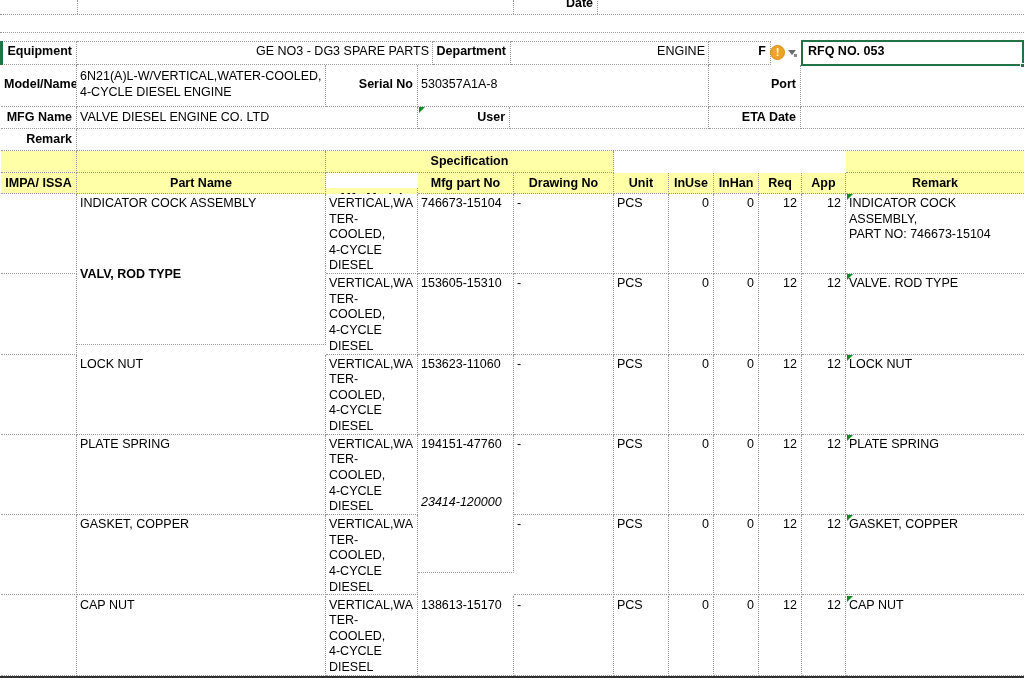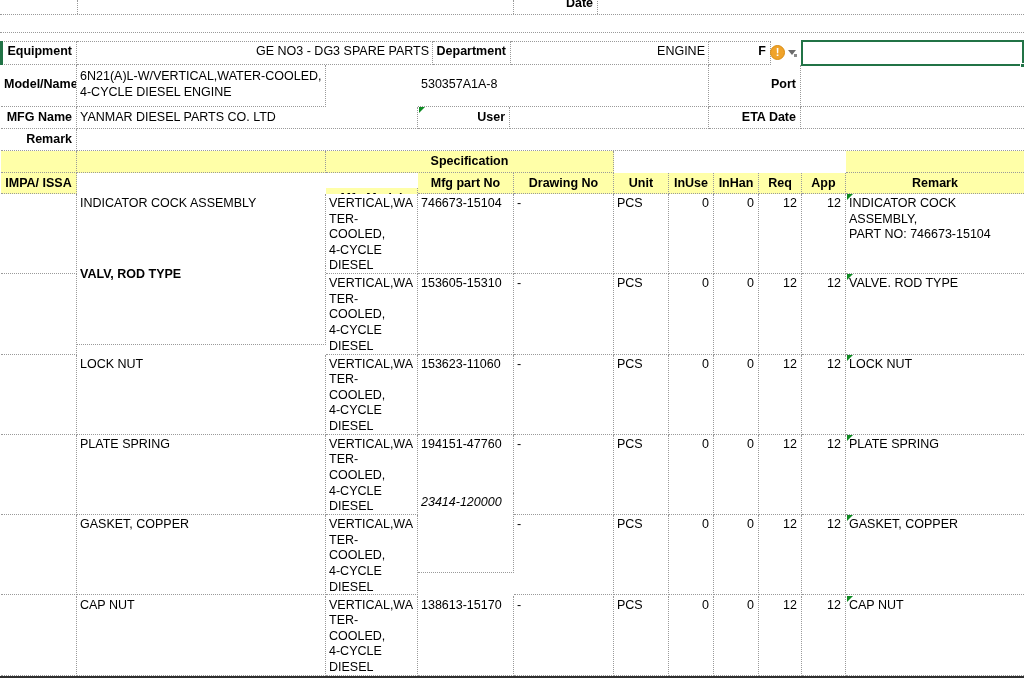--- a/index.html
+++ b/index.html
@@ -125,47 +125,50 @@
   <div class="cell lbl bd-t bd-b bd-r" style="left:709px; top:41px; width:62px; height:24px;">F</div>
 
   <div class="warn-wrap" style="left:770px; top:45px;">
     <div class="warn-icon">!</div>
     <div style="position:relative;">
       <div class="warn-caret"></div>
       <div class="warn-dot"></div>
     </div>
   </div>
 
+  <div class="cell val bold" style="left:803px; top:41px; width:221px; height:24px; padding-left:5px; padding-top:3px;">RFQ NO. 053</div>
   <div class="sel-box" style="left:801px; top:40px; width:223px; height:26px;"></div>
   <div class="sel-handle" style="left:1020px; top:63px;"></div>
 
   <div class="cell lbl bd-b bd-r" style="left:1px; top:65px; width:76px; height:42px; padding-top:12px;">Model/Name</div>
   <div class="cell val bd-b bd-r" style="left:77px; top:65px; width:249px; height:42px; padding-top:4px;">6N21(A)L-W/VERTICAL,WATER-COOLED,
 4-CYCLE DIESEL ENGINE</div>
+  <div class="cell lbl bd-b bd-r" style="left:326px; top:65px; width:92px; height:42px; padding-top:12px;">Serial No</div>
   <div class="cell val bd-b bd-r" style="left:418px; top:65px; width:291px; height:42px; padding-top:12px;">530357A1A-8</div>
   <div class="cell lbl bd-b bd-r" style="left:709px; top:65px; width:92px; height:42px; padding-top:12px;">Port</div>
   <div class="cell val bd-b" style="left:801px; top:65px; width:223px; height:42px;"></div>
 
   <div class="cell lbl bd-b bd-r" style="left:1px; top:107px; width:76px; height:22px; padding-top:3px;">MFG Name</div>
-  <div class="cell val bd-b bd-r" style="left:77px; top:107px; width:341px; height:22px; padding-top:3px;">YANMAR DIESEL PARTS CO. LTD</div>
+  <div class="cell val bd-b bd-r" style="left:77px; top:107px; width:341px; height:22px; padding-top:3px;">VALVE DIESEL ENGINE CO. LTD</div>
   <div class="cmt-tri" style="left:419px; top:107px;"></div>
   <div class="cell lbl bd-b bd-r" style="left:418px; top:107px; width:92px; height:22px; padding-top:3px;">User</div>
   <div class="cell val bd-b bd-r" style="left:510px; top:107px; width:199px; height:22px;"></div>
   <div class="cell lbl bd-b bd-r" style="left:709px; top:107px; width:92px; height:22px; padding-top:3px;">ETA Date</div>
   <div class="cell val bd-b" style="left:801px; top:107px; width:223px; height:22px;"></div>
 
   <div class="cell lbl bd-b bd-r" style="left:1px; top:129px; width:76px; height:22px; padding-top:3px;">Remark</div>
   <div class="cell val bd-b" style="left:77px; top:129px; width:947px; height:22px;"></div>
 
   <div class="cell yel bd-b bd-r" style="left:1px; top:151px; width:76px; height:22px;"></div>
   <div class="cell yel bd-b bd-r" style="left:77px; top:151px; width:249px; height:22px;"></div>
   <div class="cell yel ctr bold bd-b bd-r" style="left:326px; top:151px; width:288px; height:22px; padding-top:3px;">Specification</div>
   <div class="cell yel bd-b" style="left:846px; top:151px; width:178px; height:22px;"></div>
 
   <div class="cell yel ctr bold bd-b bd-r" style="left:1px; top:173px; width:76px; height:21px; padding-top:3px;">IMPA/ ISSA</div>
+  <div class="cell yel ctr bold bd-b bd-r" style="left:77px; top:173px; width:249px; height:21px; padding-top:3px;">Part Name</div>
   <div class="cell yel ctr bold bd-b bd-r" style="left:326px; top:173px; width:92px; height:21px; padding-top:3px;margin-top:15px;">Mfg Model</div>
   <div class="cell yel ctr bold bd-b bd-r" style="left:418px; top:173px; width:96px; height:21px; padding-top:3px;">Mfg part No</div>
   <div class="cell yel ctr bold bd-b bd-r" style="left:514px; top:173px; width:100px; height:21px; padding-top:3px;">Drawing No</div>
   <div class="cell yel ctr bold bd-b bd-r" style="left:614px; top:173px; width:55px; height:21px; padding-top:3px;">Unit</div>
   <div class="cell yel ctr bold bd-b bd-r" style="left:669px; top:173px; width:45px; height:21px; padding-top:3px;">InUse</div>
   <div class="cell yel ctr bold bd-b bd-r" style="left:714px; top:173px; width:45px; height:21px; padding-top:3px;">InHan</div>
   <div class="cell yel ctr bold bd-b bd-r" style="left:759px; top:173px; width:43px; height:21px; padding-top:3px;">Req</div>
   <div class="cell yel ctr bold bd-b bd-r" style="left:802px; top:173px; width:44px; height:21px; padding-top:3px;">App</div>
   <div class="cell yel ctr bold bd-b" style="left:846px; top:173px; width:178px; height:21px; padding-top:3px;">Remark</div>
 

